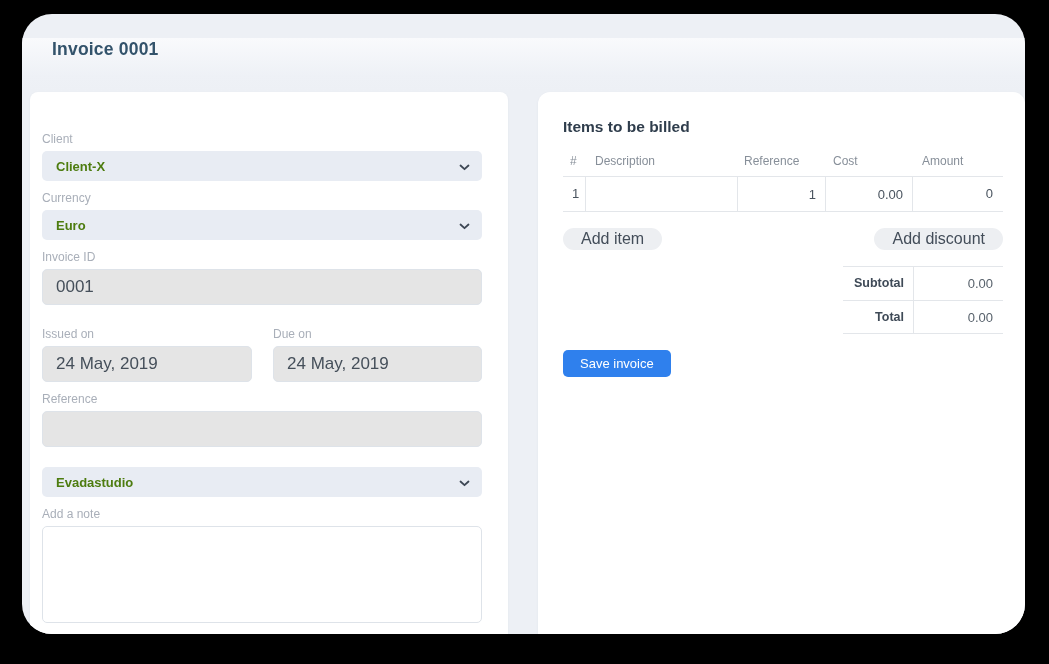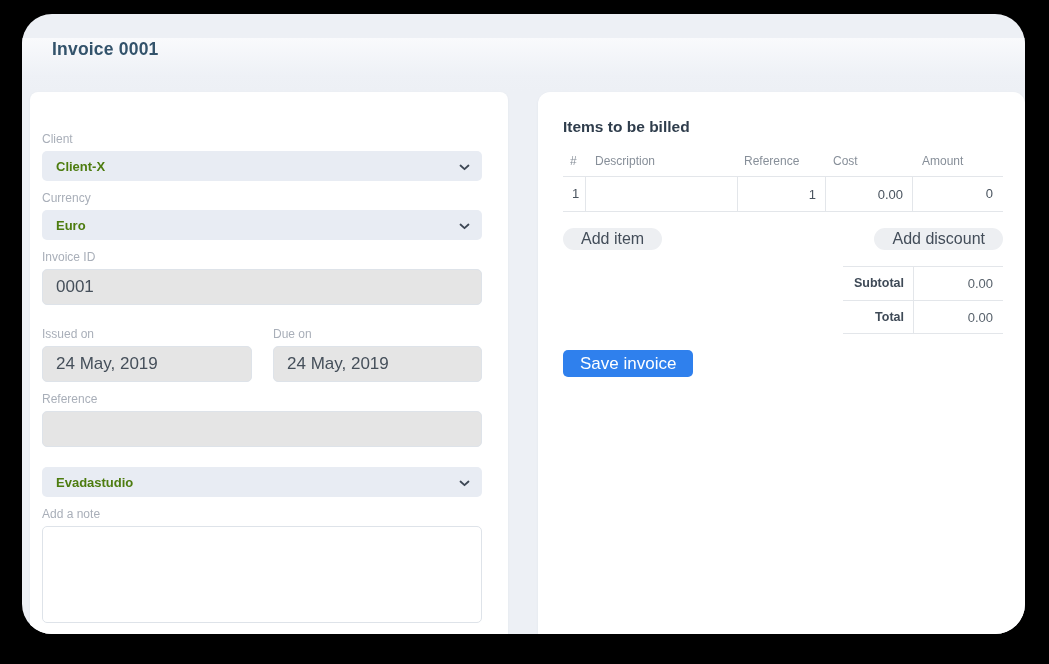--- a/index.html
+++ b/index.html
@@ -70,21 +70,21 @@
               font-size:16px; padding:0 18px; cursor:pointer; font-family:"Liberation Sans", sans-serif; }
 
   .summary { width:160px; margin-left:auto; margin-top:16px; }
   .srow { display:flex; height:34px; border-top:1px solid #e3e6ea; }
   .srow:last-child { border-bottom:1px solid #e3e6ea; }
   .slabel { width:71px; border-right:1px solid #e3e6ea; text-align:right; padding-right:9px;
             font-size:12.5px; font-weight:700; color:#3f4a57; line-height:33px; }
   .sval { flex:1; text-align:right; padding-right:10px; font-size:13px; color:#58626c; line-height:33px; }
 
   .save-btn { margin-top:16px; height:27px; padding:0 17px; border:none; border-radius:5px;
-              background:#2f80ed; color:#fff; font-size:17px; cursor:pointer;
+              background:#2f80ed; color:#fff; font-size:13px; cursor:pointer;
               font-family:"Liberation Sans", sans-serif; }
 </style>
 </head>
 <body>
 
 <div class="screen">
 
   <div class="app-header">
     <h1 class="app-title">Invoice 0001</h1>
   </div>

